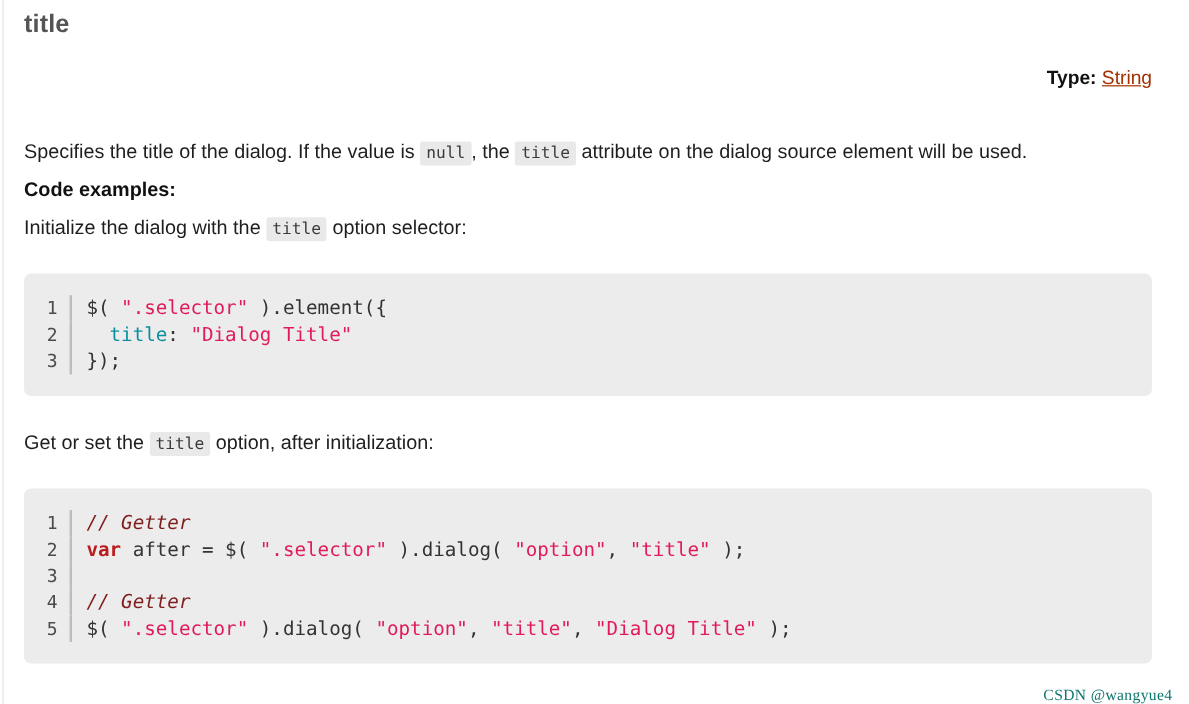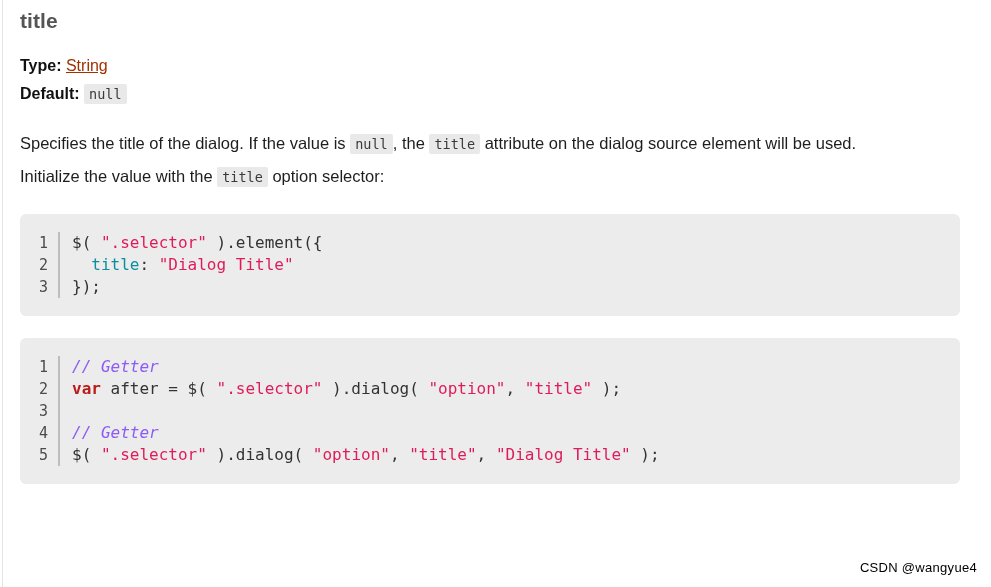--- a/index.html
+++ b/index.html
@@ -40,20 +40,21 @@
   }
   .meta {
     margin-top: 18px;
     font-size: 16px;
     line-height: 28px;
     color: #1a1a1a;
   }
   .meta-row {
     display: block;
     white-space: nowrap;
+    text-align: right;
   }
   .meta-label {
     font-weight: bold;
     color: #111111;
   }
   .type-link {
     color: #a23100;
     text-decoration: underline;
     font-weight: normal;
     cursor: pointer;
@@ -67,21 +68,21 @@
     border-radius: 2px;
     white-space: pre;
   }
   .para {
     font-size: 16.5px;
     line-height: 30px;
     color: #1e1e1e;
     margin: 0;
   }
   .para-desc {
-    margin-top: 20px;
+    margin-top: 32px;
     width: 910px;
   }
   .bold-head {
     font-size: 16.5px;
     font-weight: bold;
     color: #111111;
     line-height: 30px;
     margin: 0;
   }
   .para-init {
@@ -121,79 +122,77 @@
     align-self: stretch;
     margin-right: 12px;
   }
   .code-text {
     white-space: pre;
     color: #2f2f2f;
     line-height: 22px;
   }
   .tok-str { color: #e01b5a; }
   .tok-key { color: #0b8f9e; }
-  .tok-com { color: #8b5cf6; font-style: italic; }
+  .tok-com { color: #7f1d1d; font-style: italic; }
   .tok-var { color: #b91c1c; font-weight: bold; }
   .tok-pun { color: #333333; }
   .para-getset {
     margin-top: 24px;
   }
   .watermark {
     position: absolute;
     right: 14px;
-    bottom: 12px;
+    bottom: 0;
     font-size: 13px;
-    color: #000000;
-    font-family: Liberation Sans, sans-serif;
+    color: #0f766e;
+    font-family: Liberation Serif, serif;
     letter-spacing: 0.3px;
   }
 </style>
 </head>
 <body>
 
 <div class="page-edge"></div>
 
 <div class="content">
 
   <h1 class="entry-title">title</h1>
 
   <div class="meta">
     <span class="meta-row">
       <span class="meta-label">Type:</span>
       <span class="type-link">String</span>
     </span>
-    <span class="meta-row">
-      <span class="meta-label">Default:</span>
-      <code class="chip">null</code>
-    </span>
   </div>
 
   <p class="para para-desc"><span>Specifies the title of the dialog. If the value is </span><code class="chip">null</code><span>, the </span><code class="chip">title</code><span> attribute on the dialog source element will be used.</span></p>
 
-
-  <p class="para para-init"><span>Initialize the value with the </span><code class="chip">title</code><span> option selector:</span></p>
+  <p class="bold-head">Code examples:</p>
+
+  <p class="para para-init"><span>Initialize the dialog with the </span><code class="chip">title</code><span> option selector:</span></p>
 
   <div class="codeblock" id="code-block-1">
       <div class="code-line">
         <span class="lineno">1</span>
         <span class="gutter"></span>
         <span class="code-text"><span class="tok-pun">$( </span><span class="tok-str">".selector"</span><span class="tok-pun"> ).element({</span></span>
       </div>
       <div class="code-line">
         <span class="lineno">2</span>
         <span class="gutter"></span>
         <span class="code-text"><span class="tok-pun">  </span><span class="tok-key">title</span><span class="tok-pun">: </span><span class="tok-str">"Dialog Title"</span></span>
       </div>
       <div class="code-line">
         <span class="lineno">3</span>
         <span class="gutter"></span>
         <span class="code-text"><span class="tok-pun">});</span></span>
       </div>
     </div>
 
+  <p class="para para-getset"><span>Get or set the </span><code class="chip">title</code><span> option, after initialization:</span></p>
 
   <div class="codeblock" id="code-block-2">
       <div class="code-line">
         <span class="lineno">1</span>
         <span class="gutter"></span>
         <span class="code-text"><span class="tok-com">// Getter</span></span>
       </div>
       <div class="code-line">
         <span class="lineno">2</span>
         <span class="gutter"></span>

